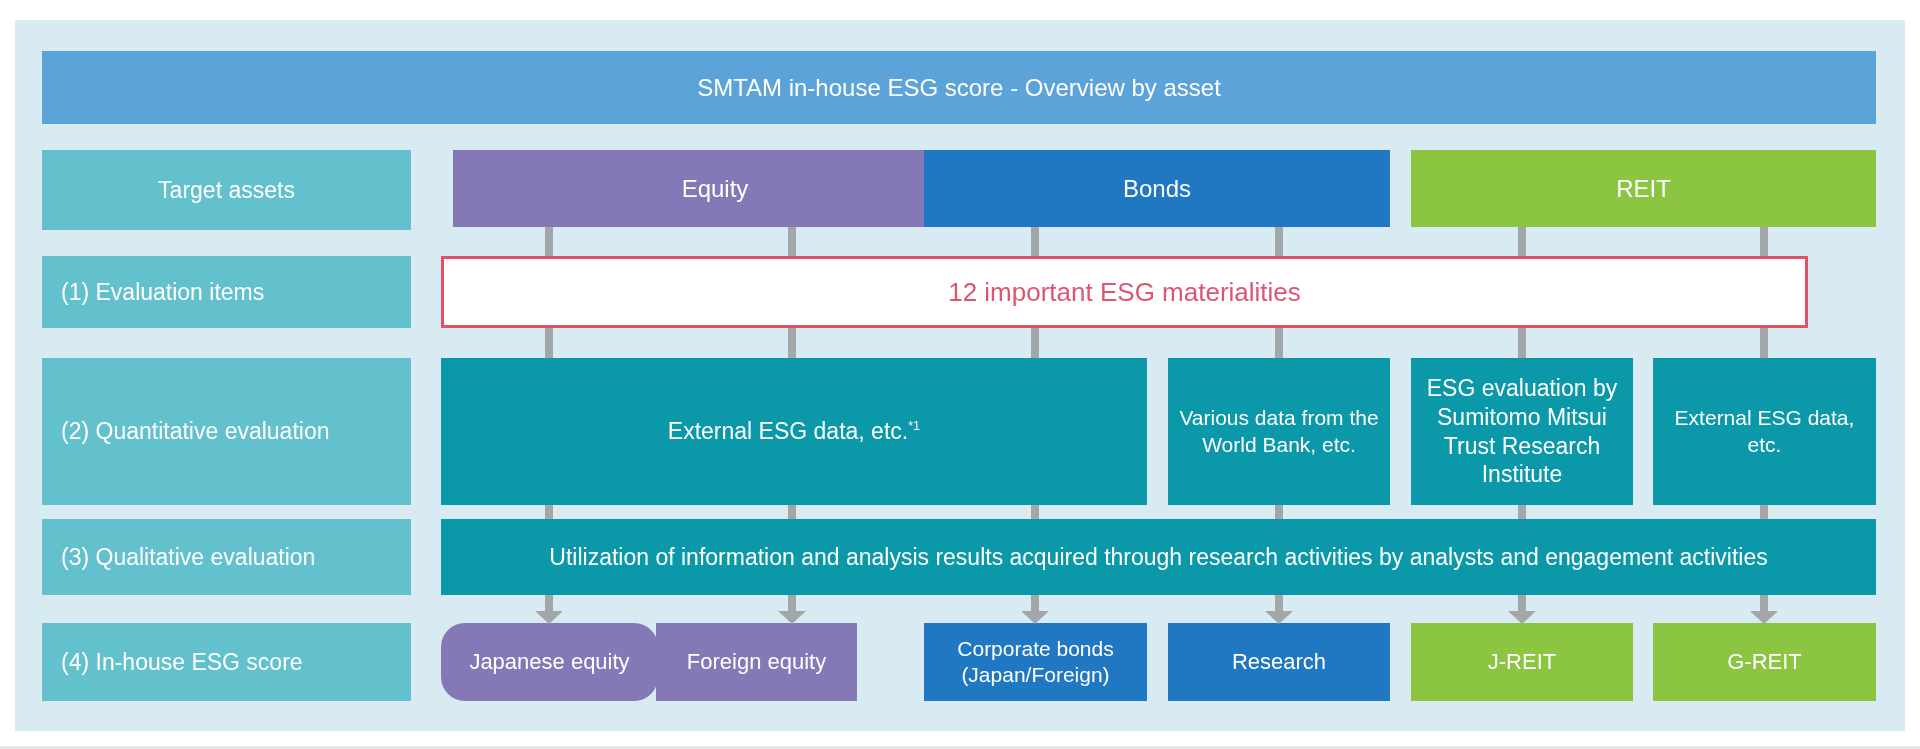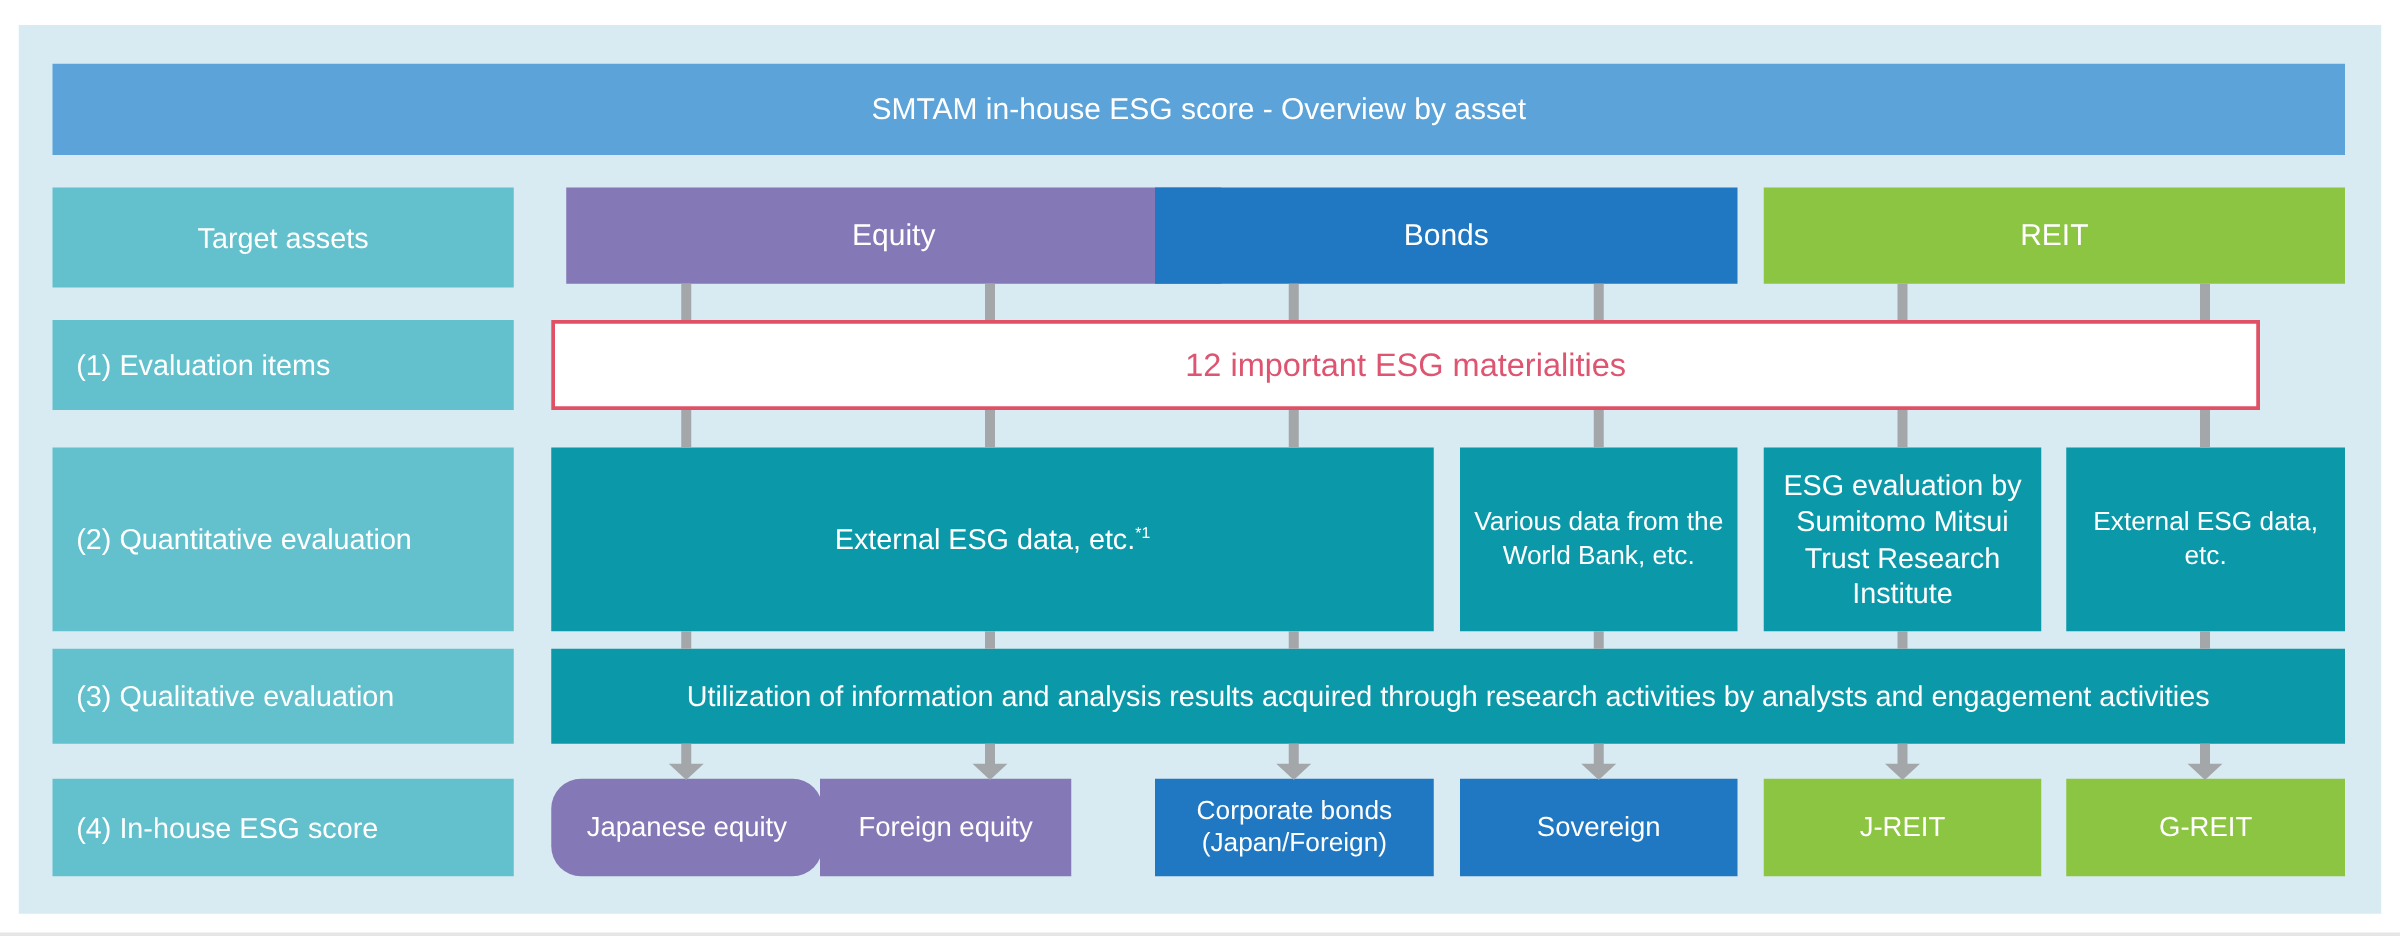--- a/index.html
+++ b/index.html
@@ -95,21 +95,21 @@
   </div>
   <div class="box quant quant-b">Various data from the World Bank, etc.</div>
   <div class="box quant quant-c">ESG evaluation by Sumitomo Mitsui Trust Research Institute</div>
   <div class="box quant quant-d">External ESG data, etc.</div>
 
   <div class="box qual">Utilization of information and analysis results acquired through research activities by analysts and engagement activities</div>
 
   <div class="box score score-1">Japanese equity</div>
   <div class="box score score-2">Foreign equity</div>
   <div class="box score score-3">Corporate bonds (Japan/Foreign)</div>
-  <div class="box score score-4">Sovereign</div>
+  <div class="box score score-4">Research</div>
   <div class="box score score-5">J-REIT</div>
   <div class="box score score-6">G-REIT</div>
 
   <div class="conn s1 cx1"></div>
   <div class="conn s1 cx2"></div>
   <div class="conn s1 cx3"></div>
   <div class="conn s1 cx4"></div>
   <div class="conn s1 cx5"></div>
   <div class="conn s1 cx6"></div>
 

